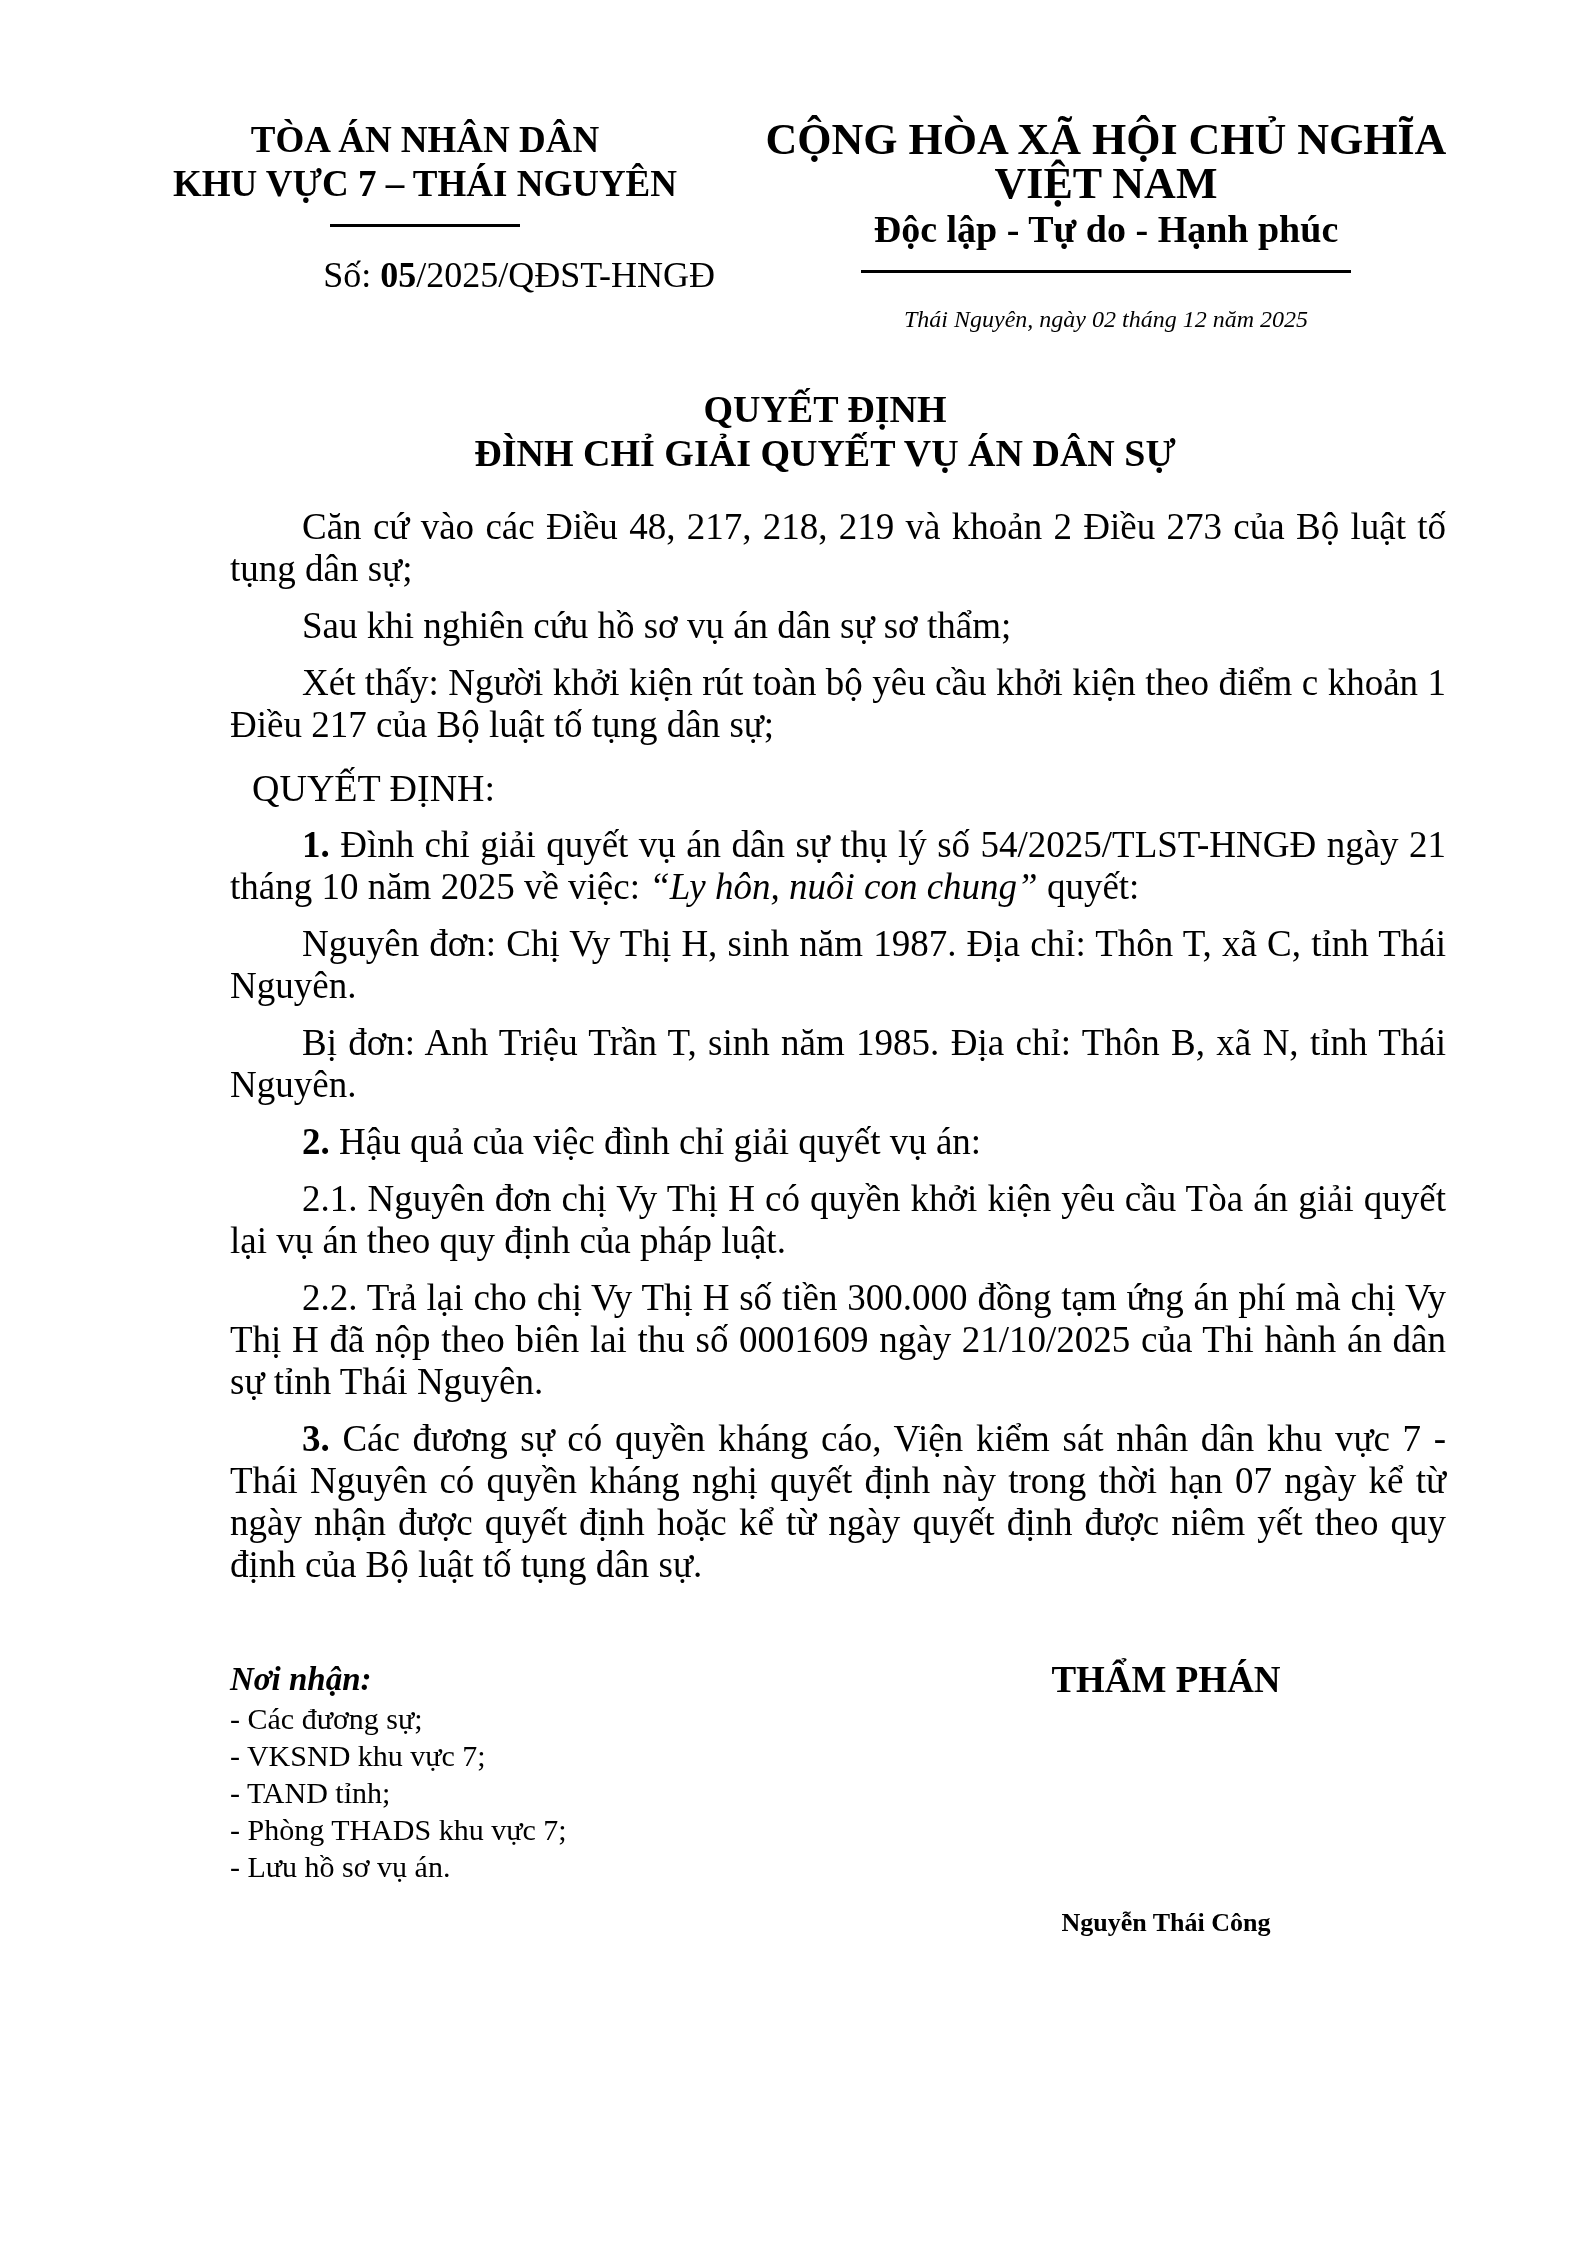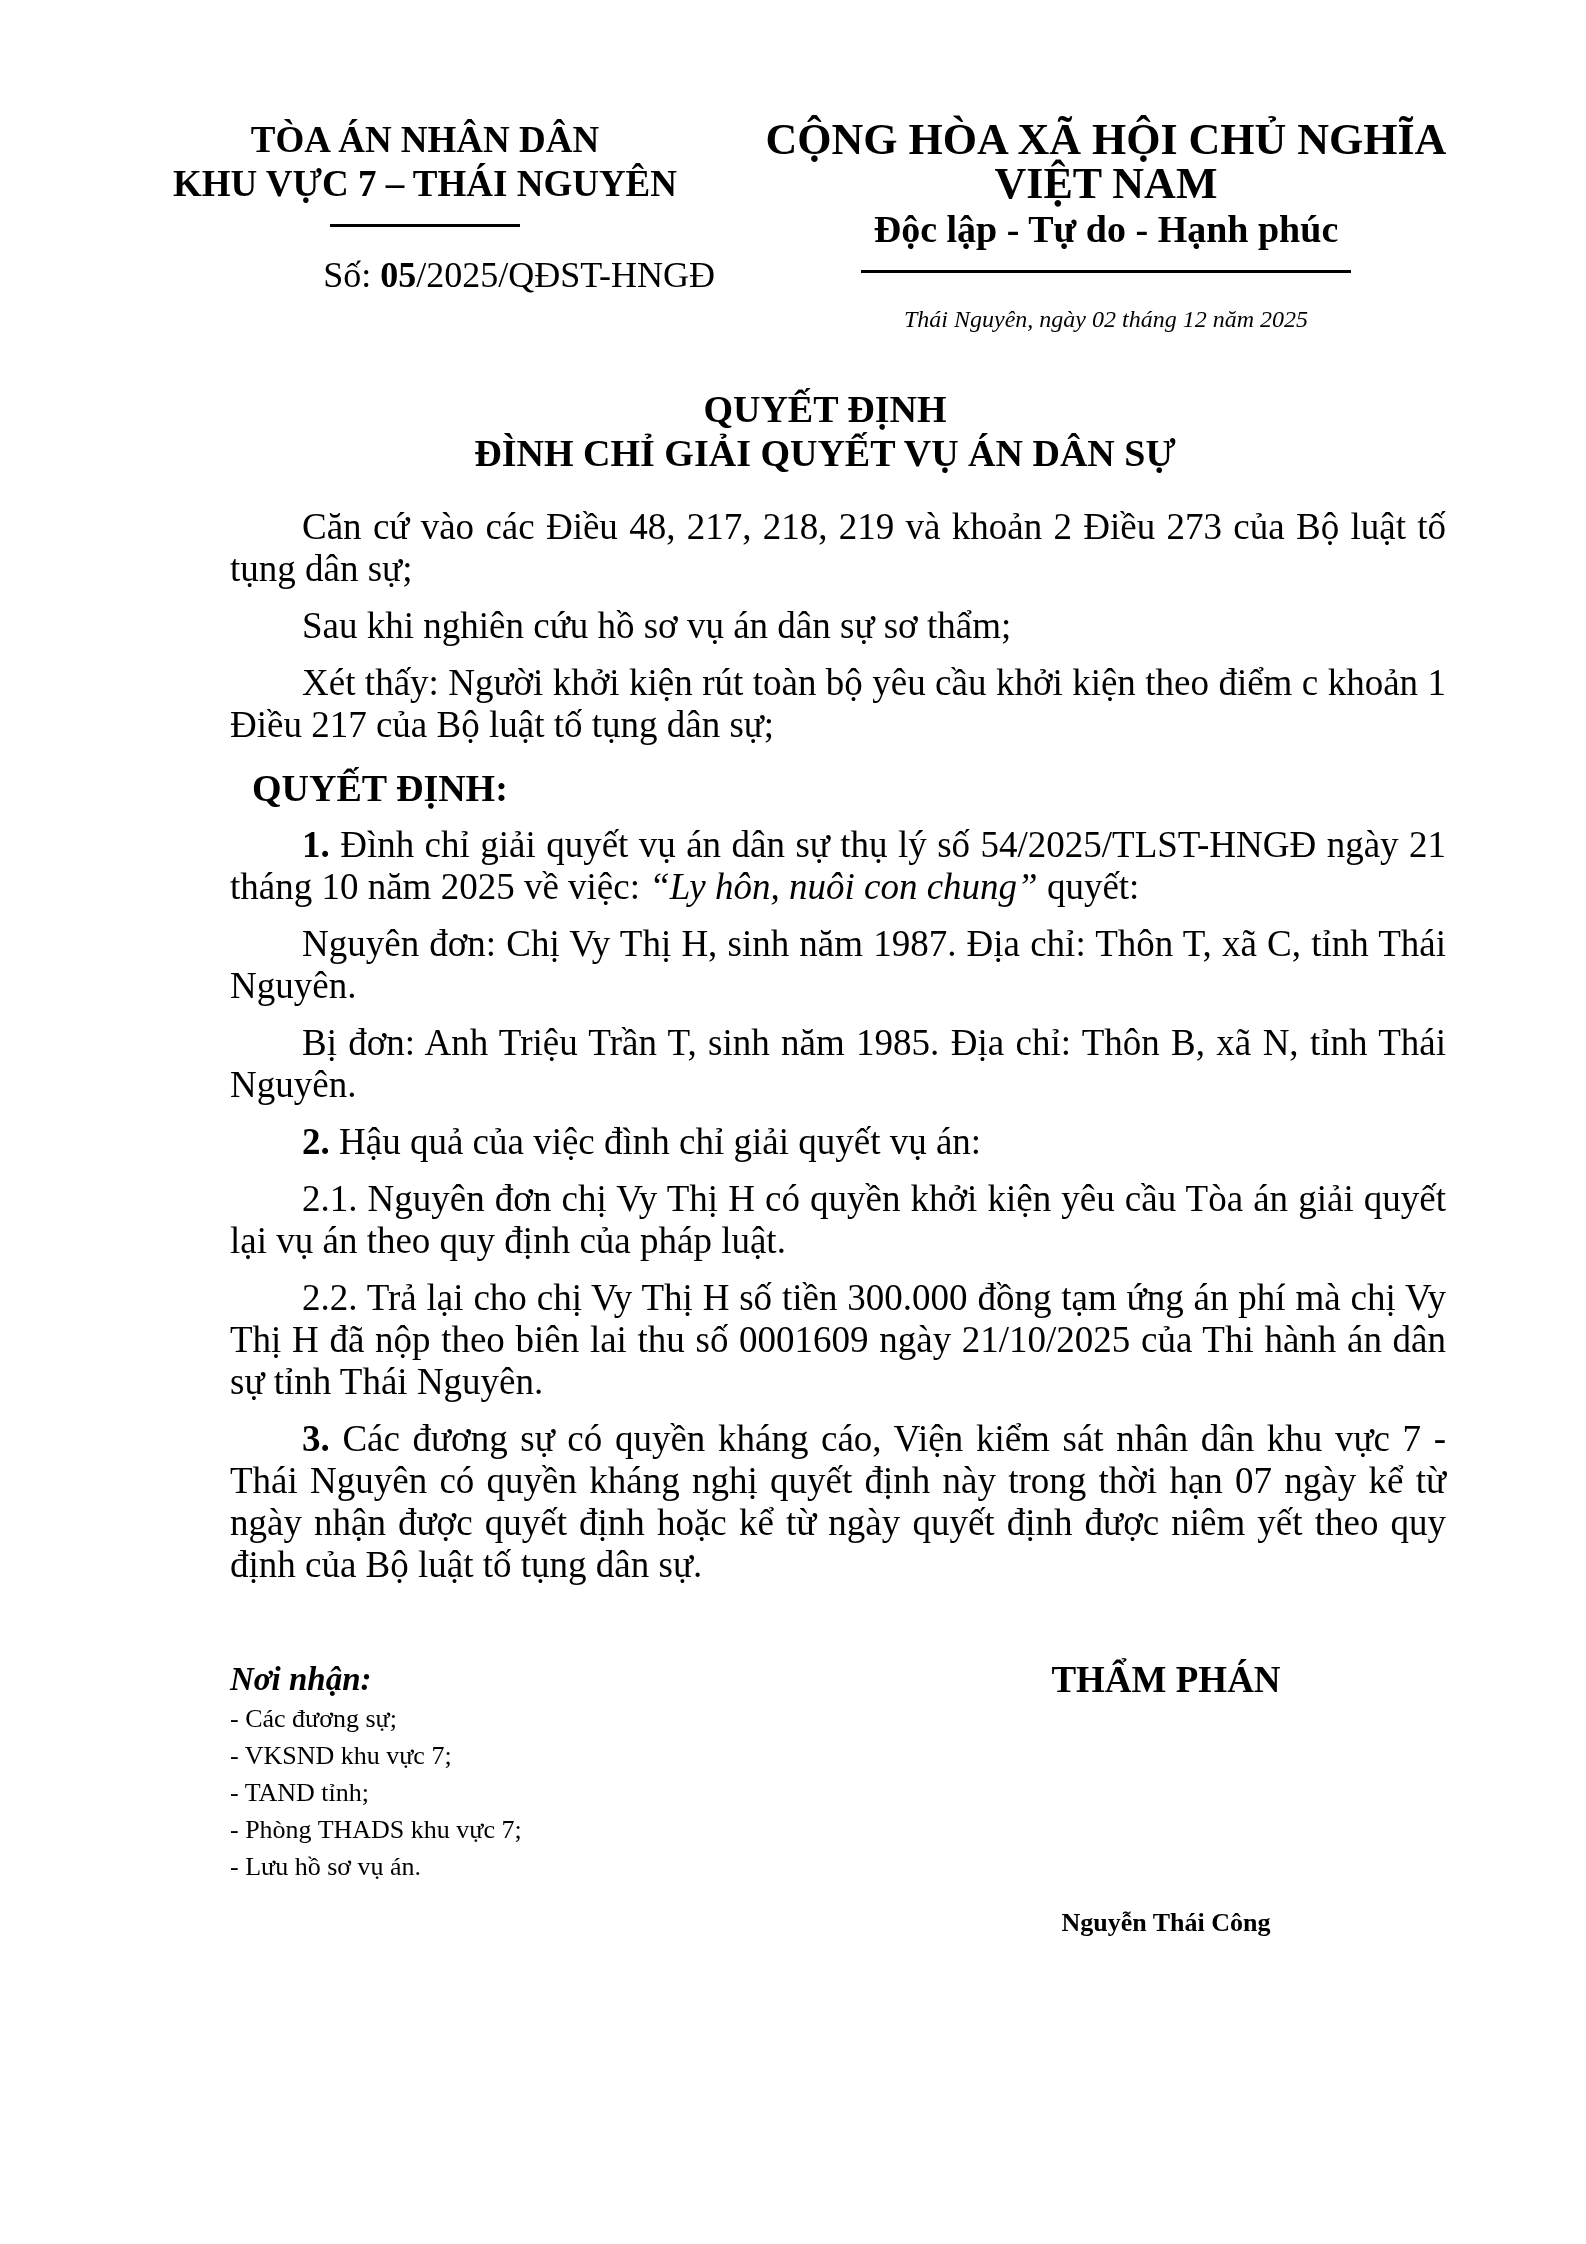--- a/index.html
+++ b/index.html
@@ -81,21 +81,21 @@
     text-align: justify;
     text-indent: 72px;
   }
   .content p.first { margin-top: 31px; }
   .content .b { font-weight: bold; }
   .content .i { font-style: italic; }
   .section-heading {
     margin-top: 21px !important;
     text-align: right;
     text-indent: 0 !important;
-    font-weight: bold;
+    font-weight: normal;
     font-size: 38px !important;
     position: relative;
     left: 22px;
   }
   
   .footer {
     display: flex;
     justify-content: space-between;
     align-items: flex-start;
     padding: 0 190px 0 230px;
@@ -103,21 +103,21 @@
     gap: 46px;
   }
   .footer-left { flex: none; }
   .recipients-label {
     font-weight: bold;
     font-style: italic;
     font-size: 33px;
     line-height: 42px;
   }
   .recipient {
-    font-size: 26px;
+    font-size: 30px;
     line-height: 37px;
   }
   .footer-right {
     flex: none;
     width: 460px;
     text-align: center;
   }
   .judge-title {
     font-weight: bold;
     font-size: 37px;

